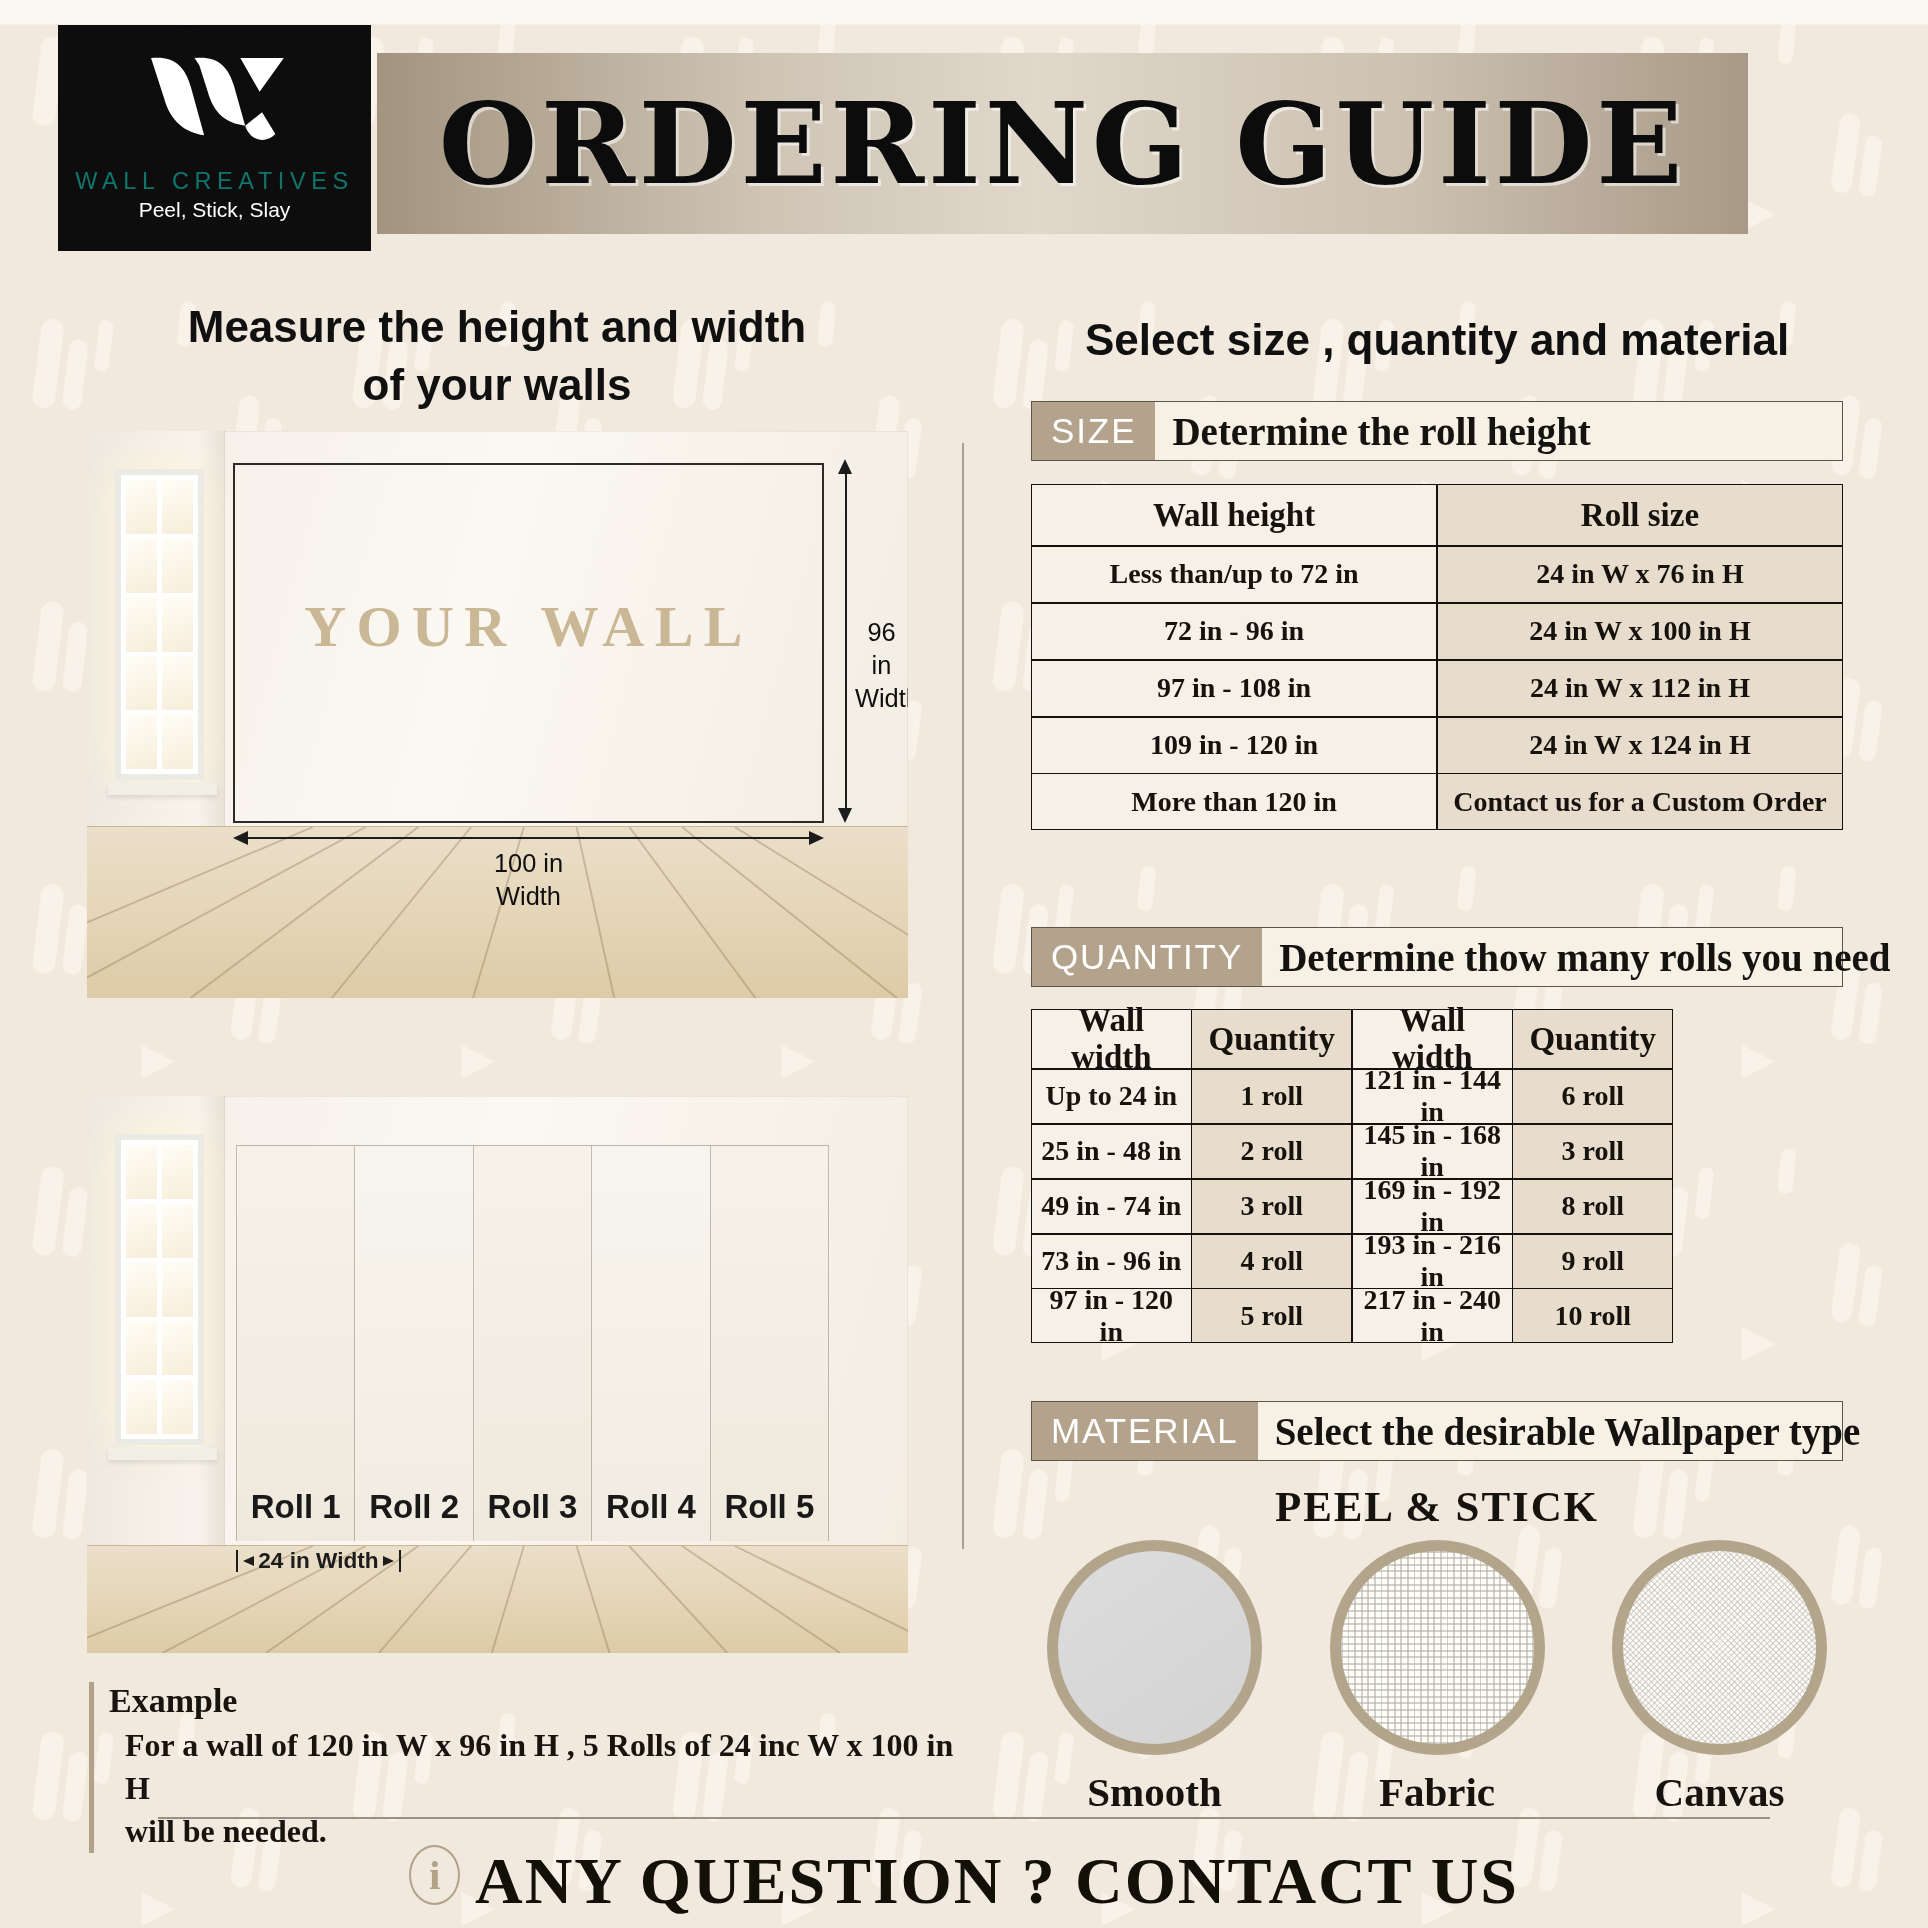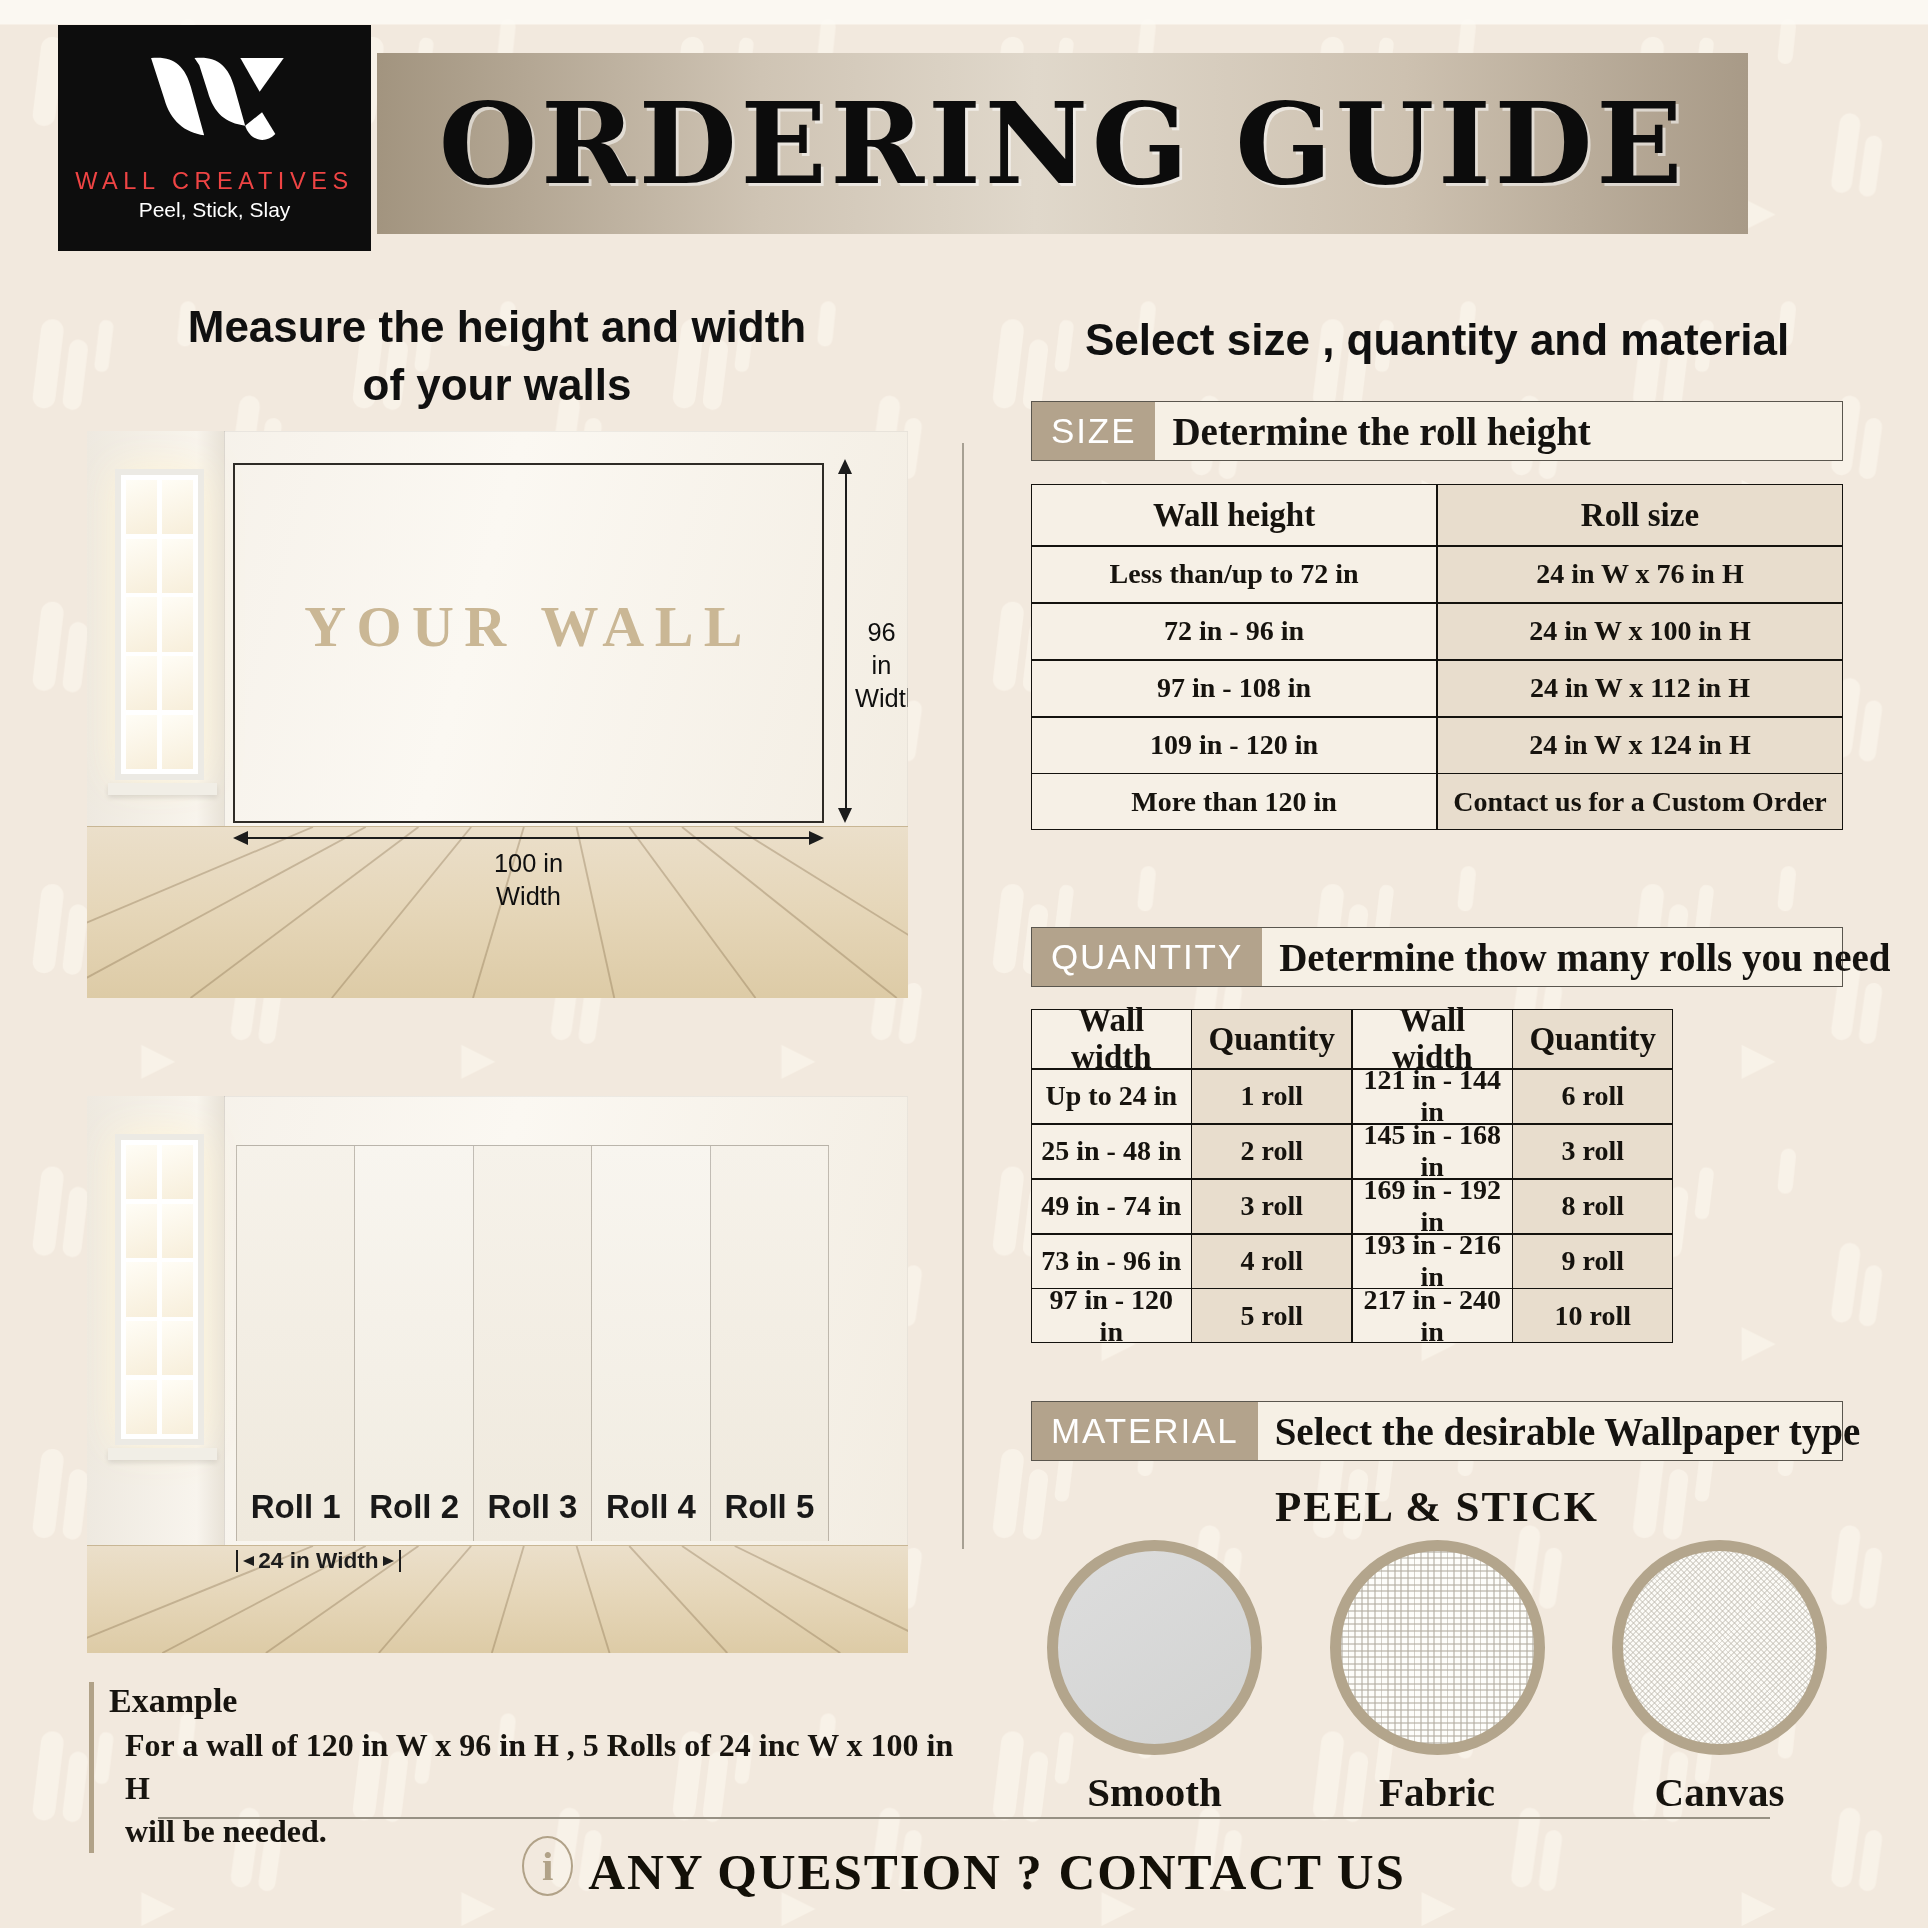--- a/index.html
+++ b/index.html
@@ -9,21 +9,21 @@
     font-family:"Liberation Sans",sans-serif;color:#111;
   }
   .abs{position:absolute;}
   .bg-svg{position:absolute;left:0;top:0;z-index:0;}
   .layer{position:absolute;left:0;top:0;width:1928px;height:1928px;z-index:1;}
 
   
   .logo-box{left:58px;top:24.5px;width:313px;height:226px;background:#0d0d0d;
     display:flex;flex-direction:column;align-items:center;}
   .logo-mark{width:200px;height:111px;margin-top:21px;}
-  .logo-brand{color:#ef4444;font-size:23.5px;letter-spacing:5.6px;margin-top:11.3px;font-weight:500;}
+  .logo-brand{color:#0f766e;font-size:23.5px;letter-spacing:5.6px;margin-top:11.3px;font-weight:500;}
   .logo-tagline{color:#fff;font-size:21px;margin-top:2.8px;}
 
   
   .banner{left:377px;top:53px;width:1371px;height:181px;
     background:linear-gradient(90deg,#a2947f 0%,#cfc4b4 28%,#e0d8cb 48%,#cdc1b0 75%,#a89a87 100%);}
   .banner-title{width:100%;height:100%;display:flex;align-items:center;justify-content:center;
     font-family:"DejaVu Serif","Liberation Serif",serif;font-weight:bold;font-size:113px;
     letter-spacing:3.8px;color:#0c0c0c;text-shadow:2.8px 2.8px 0 rgba(255,255,255,.55);white-space:nowrap;}
 
   
@@ -116,21 +116,21 @@
   .example{left:89px;top:1682px;width:847px;border-left:5.6px solid #b1a288;padding-left:15px;
     font-family:"Liberation Serif",serif;font-weight:bold;color:#17140f;}
   .example-title{font-size:34px;margin-bottom:3.8px;}
   .example-line{font-size:32px;line-height:1.35;margin-left:16px;}
   .h-divider{left:158px;top:1817px;width:1612px;height:1.9px;background:#979184;}
   .col-divider{left:962px;top:443px;width:1.9px;height:1106px;background:#8d8779;opacity:.75;}
   .footer{left:0;top:1831px;width:1928px;display:flex;justify-content:center;align-items:center;gap:15px;}
   .info-circ{width:51px;height:60px;border:2.8px solid #b1a288;border-radius:50%;color:#b1a288;
     font-family:"Liberation Serif",serif;font-weight:bold;font-size:41px;
     display:flex;align-items:center;justify-content:center;box-sizing:border-box;}
-  .footer-text{font-family:"Liberation Serif",serif;font-weight:bold;font-size:51px;
+  .footer-text{font-family:"Liberation Serif",serif;font-weight:bold;font-size:66px;
     letter-spacing:1.9px;color:#131008;white-space:nowrap;margin-top:12px;}
 </style>
 </head>
 <body>
 
 <svg class="bg-svg" width="1928" height="1928" viewBox="0 0 2048 2048">
   <defs>
     <pattern id="bp" width="340" height="300" patternUnits="userSpaceOnUse">
       <g fill="#faf4ea" opacity="0.85">
         <g transform="rotate(7 60 80)">

